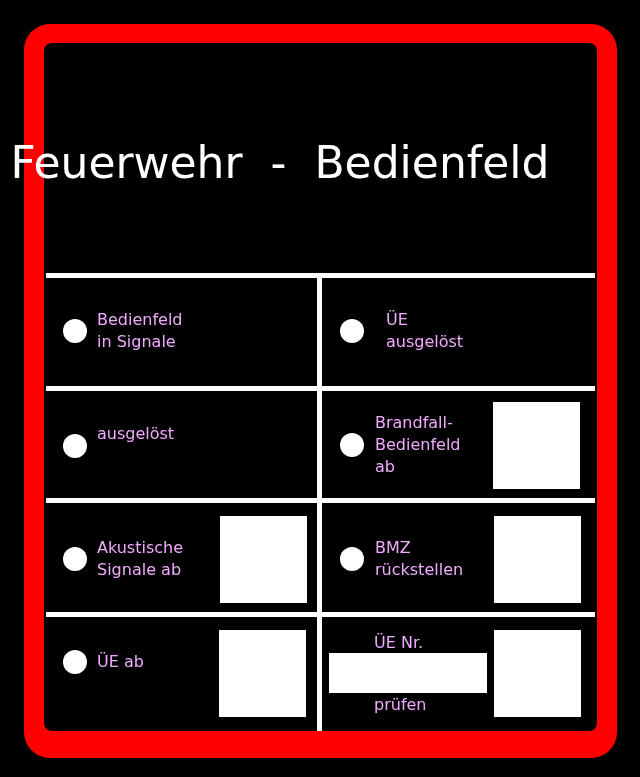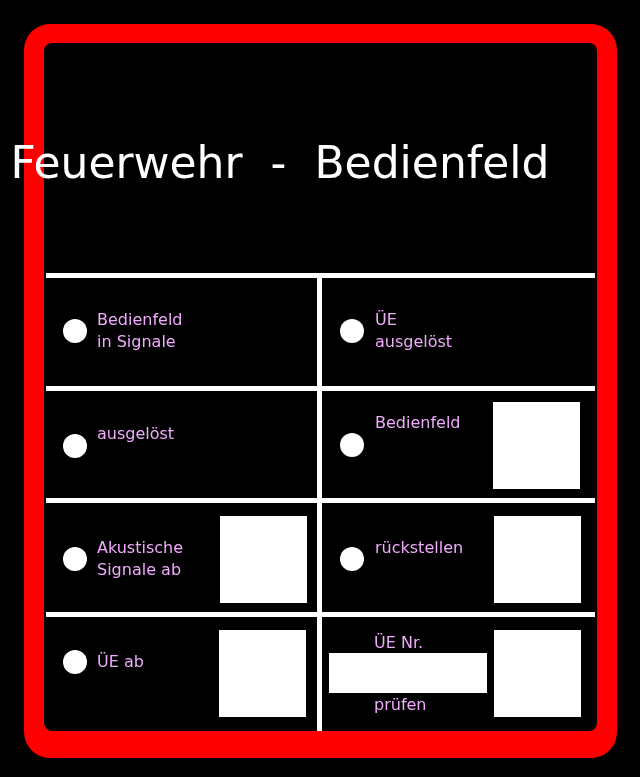--- a/index.html
+++ b/index.html
@@ -79,45 +79,48 @@
   <div class="hline" style="top:612px"></div>
   <div class="vline"></div>
 
   <div class="led" style="left:63px;top:319px"></div>
   <div class="lbl" style="left:97px;top:309px">
     <div>Bedienfeld</div>
     <div>in Signale</div>
   </div>
 
   <div class="led" style="left:340px;top:319px"></div>
-  <div class="lbl" style="left:375px;top:309px">
+  <div class="lbl" style="left:386px;top:309px">
     <div>ÜE</div>
     <div>ausgelöst</div>
   </div>
 
   <div class="led" style="left:63px;top:434px"></div>
   <div class="lbl" style="left:97px;top:423px">
     <div>ausgelöst</div>
   </div>
 
   <div class="led" style="left:340px;top:433px"></div>
   <div class="lbl" style="left:375px;top:412px">
+    <div>Brandfall-</div>
     <div>Bedienfeld</div>
+    <div>ab</div>
   </div>
   <button class="btn" style="left:493px;top:402px"></button>
 
   <div class="led" style="left:63px;top:547px"></div>
   <div class="lbl" style="left:97px;top:537px">
     <div>Akustische</div>
     <div>Signale ab</div>
   </div>
   <button class="btn" style="left:220px;top:516px"></button>
 
   <div class="led" style="left:340px;top:547px"></div>
   <div class="lbl" style="left:375px;top:537px">
+    <div>BMZ</div>
     <div>rückstellen</div>
   </div>
   <button class="btn" style="left:494px;top:516px"></button>
 
   <div class="led" style="left:63px;top:650px"></div>
   <div class="lbl" style="left:97px;top:651px">
     <div>ÜE ab</div>
   </div>
   <button class="btn" style="left:219px;top:630px"></button>
 

